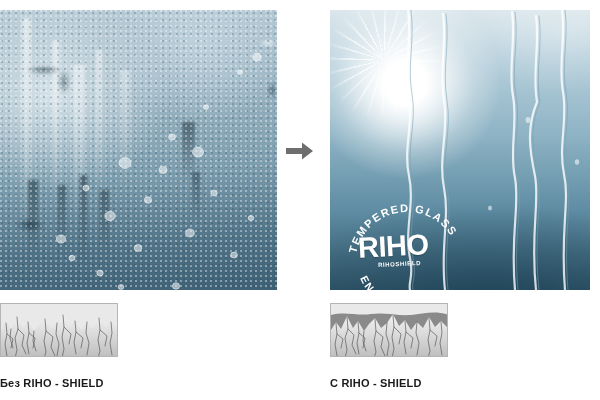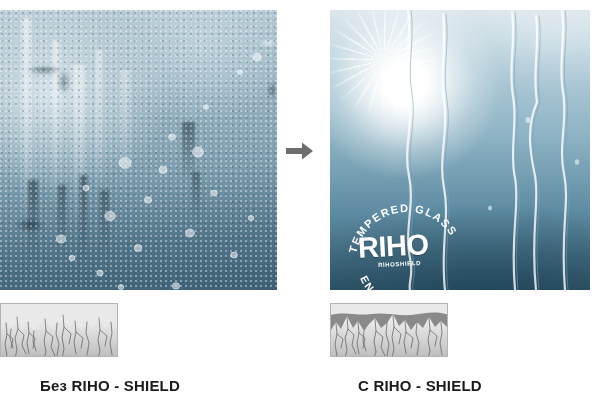--- a/index.html
+++ b/index.html
@@ -175,29 +175,28 @@
     background: linear-gradient(180deg, #e6e6e6 0%, #dcdcdc 38%, #c9c9c9 100%);
   }
   #diagram-before { left: 0px; }
   #diagram-after  { left: 330px; }
   .diagram svg { display: block; position: absolute; left: 0; top: 0; }
 
   
   .caption {
     position: absolute;
     top: 377px;
-    font-size: 15px;
+    font-size: 11px;
     font-weight: bold;
     color: #1a1a1a;
     letter-spacing: .2px;
     white-space: nowrap;
-    padding-left: 40px;
   }
   #caption-before { left: 0px; }
-  #caption-after  { left: 318px; }
+  #caption-after  { left: 330px; }
 </style>
 </head>
 <body>
 
 <div class="stage">
 
   <div class="photo" id="photo-before">
     <div class="streaks-before"></div>
     <div class="darkstreaks-before"></div>
     <div class="smudge-before"></div>

